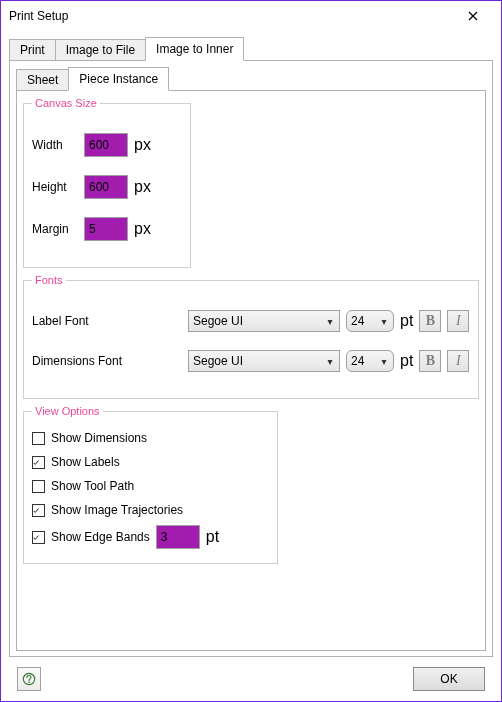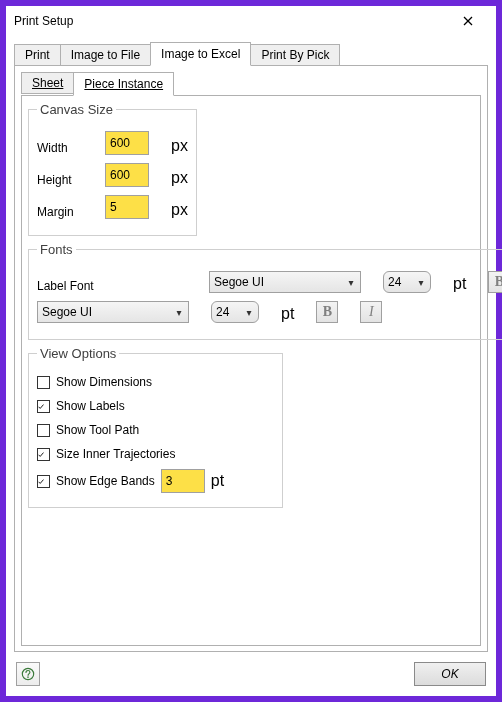--- a/index.html
+++ b/index.html
@@ -9,21 +9,21 @@
     font-size: 12px;
     background: #ffffff;
     color: #000;
     width: 502px;
     height: 702px;
     overflow: hidden;
   }
   .window {
     width: 502px;
     height: 702px;
-    border: 6px solid #6d28d9;
+    border: 1px solid #6d28d9;
     background: #ffffff;
     display: flex;
     flex-direction: column;
   }
   .titlebar {
     height: 30px;
     display: flex;
     align-items: center;
     padding: 0 8px;
     background: #ffffff;
@@ -72,61 +72,60 @@
   .tabpanel {
     border: 1px solid #b0b0b0;
     flex: 1;
     background: #ffffff;
     padding: 6px 6px;
     position: relative;
     z-index: 1;
   }
   .subtabbar {
     display: flex;
-    align-items: flex-start;
+    align-items: flex-end;
     margin-bottom: -1px;
     z-index: 2;
     position: relative;
-    text-decoration: underline;
   }
   .subpanel {
     border: 1px solid #b0b0b0;
     background: #ffffff;
     padding: 6px;
     height: calc(100% - 22px);
     position: relative;
     z-index: 1;
   }
   fieldset.group {
     border: 1px solid #cfcfcf;
     margin: 0 0 6px 0;
     padding: 6px 8px 8px 8px;
   }
   fieldset.group > legend {
-    font-size: 13px;
+    font-size: 11px;
     padding: 0 3px;
-    color: #404040;
+    color: #ec4899;
   }
   .row {
     display: flex;
-    align-items: flex-end;
-    gap: 22px;
-    margin: 8px 0;
+    align-items: center;
+    gap: 6px;
+    margin: 18px 0;
     min-height: 22px;
   }
   .row .label-col { width: 150px; }
   .canvas-row .label-col { width: 46px; }
   input[type="text"].numbox {
     width: 44px;
     height: 22px;
     border: 1px solid #a0a0a0;
     font-family: inherit;
     font-size: 12px;
     padding: 11px 4px;
-    background: #fde047;
+    background: #a21caf;
   }
   .combo {
     display: flex;
     align-items: center;
     width: 152px;
     height: 22px;
     border: 1px solid #a0a0a0;
     background: linear-gradient(#f5f5f5,#e5e5e5);
     font-size: 12px;
     padding: 0 4px;
@@ -174,23 +173,22 @@
     height: 9px;
     background: none;
   }
   .check svg { width: 11px; height: 11px; display: none; }
   .check.on svg { display: block; }
   .footer {
     height: 44px;
     border-top: none;
     display: flex;
     align-items: center;
-    padding: 0 10px;
+    padding: 0 16px;
     gap: 8px;
-    font-style: italic;
   }
   .help-btn {
     width: 24px;
     height: 24px;
     border: 1px solid #a0a0a0;
     background: linear-gradient(#fafafa,#ececec);
     display: flex;
     align-items: center;
     justify-content: center;
     cursor: default;
@@ -223,22 +221,21 @@
         <line x1="9" y1="1" x2="1" y2="9" stroke="#000" stroke-width="1.2"></line>
       </svg>
     </div>
   </div>
 
   <div class="content">
 
     <div class="tabbar">
       <div class="tab">Print</div>
       <div class="tab">Image to File</div>
-      <div class="tab active">Image to Excel</div>
-      <div class="tab">Print By Pick</div>
+      <div class="tab active">Image to Inner</div>
     </div>
 
     <div class="tabpanel">
 
       <div class="subtabbar">
         <div class="tab">Sheet</div>
         <div class="tab active">Piece Instance</div>
       </div>
 
       <div class="subpanel">
@@ -274,20 +271,21 @@
             <div class="combo combo-val small">
               <span>24</span>
               <span class="chev">▾</span>
             </div>
             <span class="unit">pt</span>
             <span class="bi-btn bold">B</span>
             <span class="bi-btn italic">I</span>
           </div>
 
           <div class="row">
+            <span class="label-col">Dimensions Font</span>
             <div class="combo">
               <span>Segoe UI</span>
               <span class="chev">▾</span>
             </div>
             <div class="combo combo-val small">
               <span>24</span>
               <span class="chev">▾</span>
             </div>
             <span class="unit">pt</span>
             <span class="bi-btn bold">B</span>
@@ -321,21 +319,21 @@
             </span>
             <span>Show Tool Path</span>
           </div>
 
           <div class="checkrow">
             <span class="check on">
               <svg viewBox="0 0 11 11">
                   <polyline points="1,6 4,9 10,2" fill="none" stroke="#000" stroke-width="1.6"></polyline>
                 </svg>
             </span>
-            <span>Size Inner Trajectories</span>
+            <span>Show Image Trajectories</span>
           </div>
 
           <div class="checkrow">
             <span class="check on">
               <svg viewBox="0 0 11 11">
                   <polyline points="1,6 4,9 10,2" fill="none" stroke="#000" stroke-width="1.6"></polyline>
                 </svg>
             </span>
             <span>Show Edge Bands</span>
             <input type="text" class="numbox" value="3" style="">

